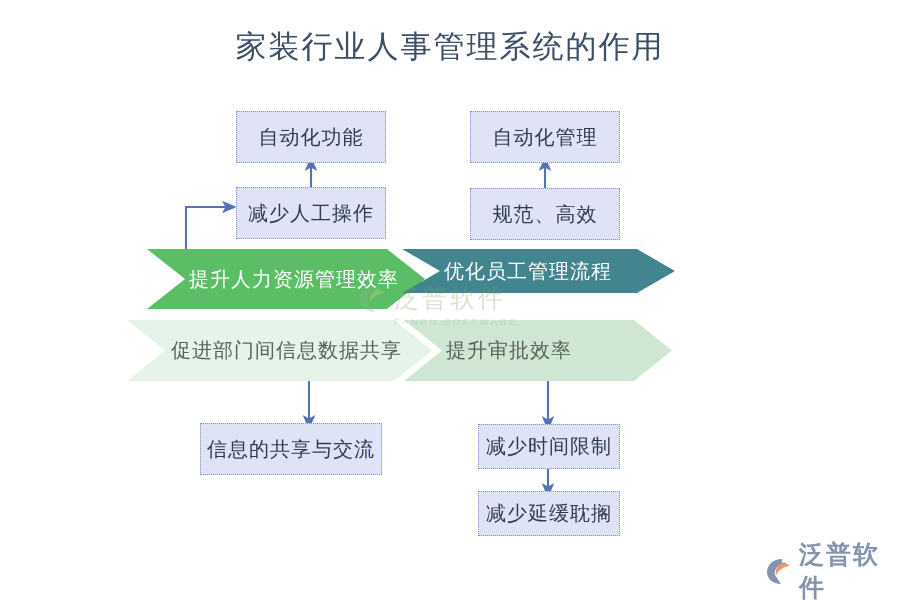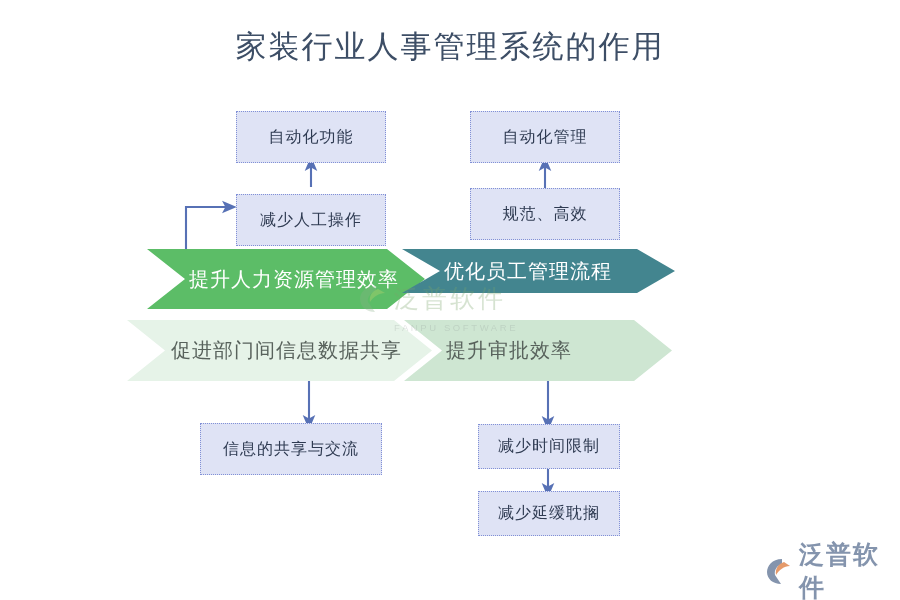--- a/index.html
+++ b/index.html
@@ -27,21 +27,21 @@
   
   .box{
     position:absolute;
     background:#dfe3f5;
     border:1px dotted #8190d6;
     box-sizing:border-box;
     display:flex;
     align-items:center;
     justify-content:center;
     color:#2f3b52;
-    font-size:16px;
+    font-size:20px;
     letter-spacing:1px;
     font-family:"Liberation Serif","DejaVu Serif",serif;
     white-space:nowrap;
   }
 
   
   .chev{
     position:absolute;
     display:flex;
     align-items:center;
@@ -87,21 +87,21 @@
     pointer-events:none;
   }
   .wm-row{display:flex;align-items:center;}
   .wm-mark{width:34px;height:30px;position:relative;margin-right:2px;}
   .wm-cn{
     font-size:25px;color:#7aa46a;letter-spacing:3px;
     font-family:"Liberation Serif","DejaVu Serif",serif;
   }
   .wm-en{
     font-size:9.5px;color:#9aa6a0;letter-spacing:2.6px;
-    margin-left:36px;margin-top:7px;
+    margin-left:36px;margin-top:1px;
     font-family:"Liberation Sans","DejaVu Sans",sans-serif;
   }
 
   
   .logo{
     position:absolute;
     left:766px;top:538px;
     display:flex;flex-direction:column;align-items:flex-start;
   }
   .logo-row{display:flex;align-items:center;}
@@ -136,21 +136,21 @@
 
     <line x1="548" y1="381" x2="548" y2="424" stroke="#5771b5" stroke-width="2.1" marker-end="url(#ah)"></line>
 
     <line x1="548" y1="458" x2="548" y2="491" stroke="#5771b5" stroke-width="2.1" marker-end="url(#ah)"></line>
   </svg>
 
   <div class="box" style="left:236px;top:111px;width:150px;height:52px;">
     <span>自动化功能</span>
   </div>
 
-  <div class="box" style="left:236px;top:194px;width:150px;height:52px;">
+  <div class="box" style="left:236px;top:187px;width:150px;height:52px;">
     <span>减少人工操作</span>
   </div>
 
   <div class="box" style="left:470px;top:111px;width:150px;height:52px;text-align:right;">
     <span>自动化管理</span>
   </div>
 
   <div class="box" style="left:470px;top:188px;width:150px;height:52px;">
     <span>规范、高效</span>
   </div>

